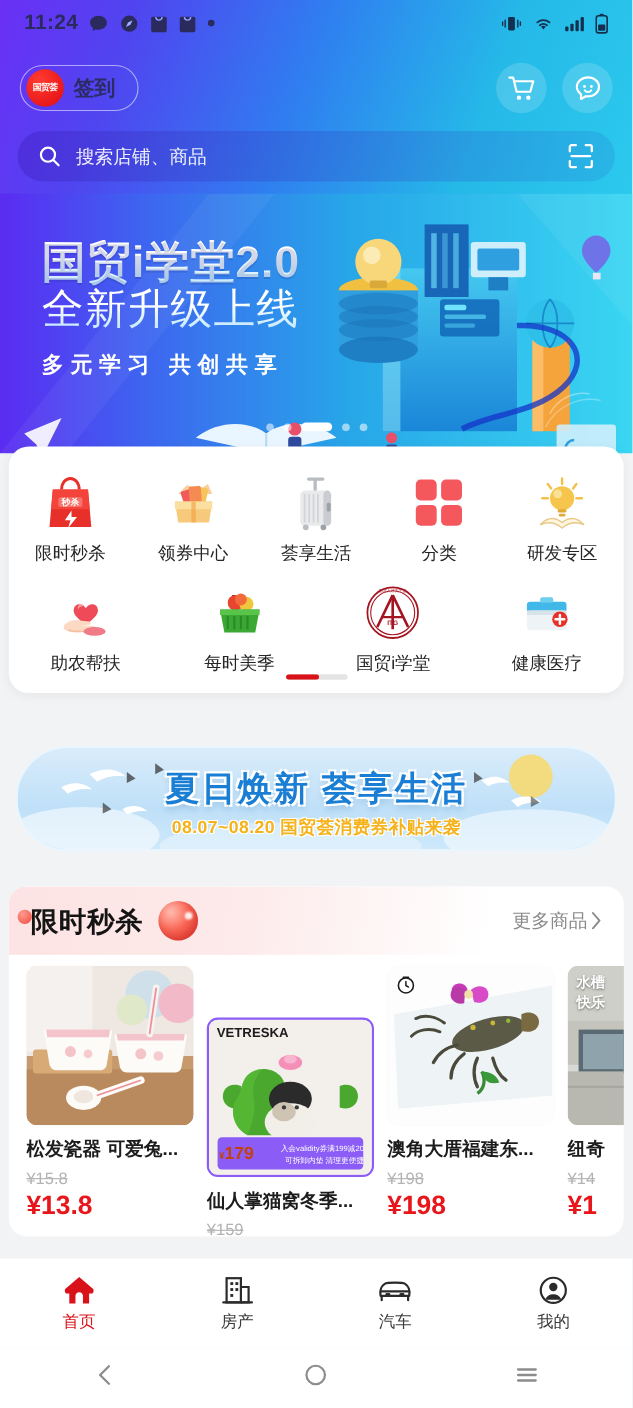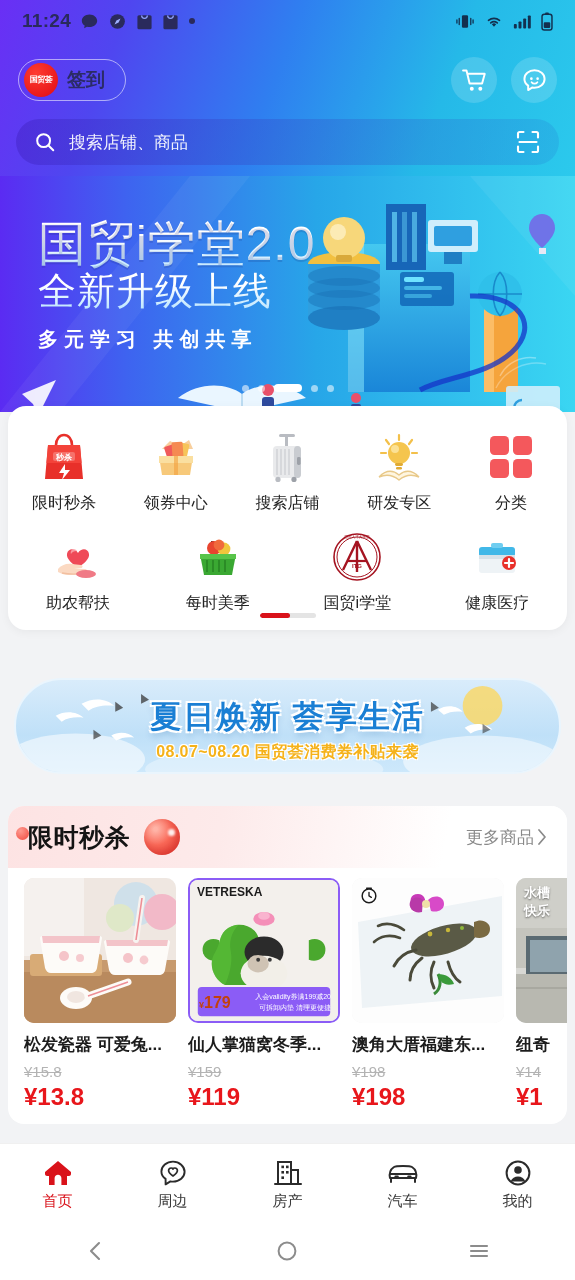--- a/index.html
+++ b/index.html
@@ -69,21 +69,21 @@
 
   
   .banner {
     position:absolute; left:0; top:176px; width:575px; height:236px;
     background:linear-gradient(100deg,#5b2bf2 0%,#3e63f0 22%,#27a6e8 55%,#34d1f0 100%);
     overflow:hidden;
   }
   .banner-art { position:absolute; inset:0; }
   .banner-text { position:absolute; left:38px; top:42px; }
   .bt1 {
-    font-size:48px; font-weight:400; line-height:1.08; letter-spacing:1px;
+    font-size:40px; font-weight:700; line-height:1.08; letter-spacing:1px;
     background:linear-gradient(180deg,#ffffff 35%,#bfe6ff 100%);
     -webkit-background-clip:text; background-clip:text; color:transparent;
     text-shadow:0 2px 0 rgba(20,40,120,.18);
   }
   .bt2 {
     font-size:38px; font-weight:400; line-height:1.12; letter-spacing:1px;
     background:linear-gradient(180deg,#ffffff 35%,#b6e3ff 100%);
     -webkit-background-clip:text; background-clip:text; color:transparent;
   }
   .bt3 {
@@ -412,45 +412,45 @@
             <rect x="22" y="4" width="3" height="12" rx="1.4" fill="#b9bcc2"></rect>
             <rect x="16" y="3" width="16" height="3" rx="1.5" fill="#b9bcc2"></rect>
             <rect x="10" y="15" width="28" height="32" rx="4" fill="#e9eaec"></rect>
             <rect x="31" y="15" width="7" height="32" rx="4" fill="#c9ccd1"></rect>
             <path d="M14 18v26M18 18v26M22 18v26M26 18v26" stroke="#d2d4d8" stroke-width="1.6"></path>
             <rect x="34" y="26" width="3.6" height="8" rx="1.4" fill="#9da1a8"></rect>
             <circle cx="15" cy="48.4" r="2.6" fill="#b9bcc2"></circle>
             <circle cx="31" cy="48.4" r="2.6" fill="#9da1a8"></circle>
           </svg>
       </div>
-      <span class="grid-label">搜索店铺</span>
+      <span class="grid-label">荟享生活</span>
+    </div>
+    <div class="grid-cell">
+      <div class="grid-ico">
+        <svg width="50" height="50" viewBox="0 0 50 50">
+            <rect x="4" y="4" width="19" height="19" rx="4.5" fill="#f4585c"></rect>
+            <rect x="27" y="4" width="19" height="19" rx="4.5" fill="#f4585c"></rect>
+            <rect x="4" y="27" width="19" height="19" rx="4.5" fill="#f4585c"></rect>
+            <rect x="27" y="27" width="19" height="19" rx="4.5" fill="#f4585c"></rect>
+          </svg>
+      </div>
+      <span class="grid-label">分类</span>
     </div>
     <div class="grid-cell">
       <div class="grid-ico">
         <svg width="52" height="52" viewBox="0 0 52 52">
             <path d="M26 4v5M13 9l3 4M39 9l-3 4M8 22h5M44 22h-5" stroke="#f3c04a" stroke-width="2.2" stroke-linecap="round"></path>
             <circle cx="26" cy="22" r="11" fill="#f5c54e"></circle>
             <circle cx="22" cy="18" r="4" fill="#fde7a8" opacity=".8"></circle>
             <rect x="22" y="32" width="8" height="3" rx="1.4" fill="#e0ab34"></rect>
             <rect x="23" y="36" width="6" height="2.5" rx="1.2" fill="#e0ab34"></rect>
             <path d="M6 46c7-7 14-7 20-2 6-5 13-5 20 2-7-3-14-2-20 3-6-5-13-6-20-3z" fill="#fff6e0" stroke="#e8c98a" stroke-width="1.4"></path>
           </svg>
       </div>
       <span class="grid-label">研发专区</span>
-    </div>
-    <div class="grid-cell">
-      <div class="grid-ico">
-        <svg width="50" height="50" viewBox="0 0 50 50">
-            <rect x="4" y="4" width="19" height="19" rx="4.5" fill="#f4585c"></rect>
-            <rect x="27" y="4" width="19" height="19" rx="4.5" fill="#f4585c"></rect>
-            <rect x="4" y="27" width="19" height="19" rx="4.5" fill="#f4585c"></rect>
-            <rect x="27" y="27" width="19" height="19" rx="4.5" fill="#f4585c"></rect>
-          </svg>
-      </div>
-      <span class="grid-label">分类</span>
     </div>
   </div>
 
   <div class="grid-row" style="margin-top:6px;">
     <div class="grid-cell">
       <div class="grid-ico">
         <svg width="52" height="52" viewBox="0 0 52 52">
             <path d="M26 22c-3-5-10-5-11 1-1 5 6 10 11 14 5-4 12-9 11-14-1-6-8-6-11-1z" fill="#ef4a58"></path>
             <path d="M19 23c-1-3 1-5 3-5 1.6 0 2.6 1 3 2-1.8-.3-5 .6-6 3z" fill="#fbaeb4" opacity=".8"></path>
             <path d="M6 38c3-4 9-6 14-5l9 1c2 .2 2 3 0 3l-7 .4 11 .6c3 .2 3 4 0 4.4l-15 1.6c-4 .4-8-1-12-3z" fill="#fbd9c2"></path>
@@ -570,21 +570,21 @@
           <path d="M64 118 L104 104" stroke="#fdfbf8" stroke-width="7" stroke-linecap="round"></path>
           <path d="M64 118 L104 104" stroke="#ee8f96" stroke-width="1.4"></path>
         </svg>
       </div>
       <div class="prod-name">松发瓷器 可爱兔...</div>
       <div class="prod-old">¥15.8</div>
       <div class="prod-new">¥13.8</div>
     </div>
 
     <div class="prod">
-      <div class="prod-img" style="border:2px solid #8b5cf6;">
+      <div class="prod-img" style="border:2px solid #8b5cf6;margin-top:47px;">
         <svg viewBox="0 0 152 145" preserveAspectRatio="none" style="width:100%;height:100%">
           <rect width="152" height="145" fill="#f3f0ec"></rect>
           <path d="M36 108c-12-6-18-22-10-34 5-8 4-16 10-22 8-8 22-8 30 0 6 6 5 14 10 22 8 12 2 28-10 34z" fill="#4aa82e"></path>
           <path d="M30 62c-10-4-18 2-17 11 1 8 9 12 17 9z" fill="#4aa82e"></path>
           <path d="M122 62c10-4 18 2 17 11-1 8-9 12-17 9z" fill="#4aa82e"></path>
           <path d="M36 108c-12-6-18-22-10-34 5-8 4-16 10-22 4-4 9-6 14-6-8 8-10 18-8 28 2 12-2 24-6 34z" fill="#5cc23a" opacity=".55"></path>
           <ellipse cx="76" cy="74" rx="20" ry="16" fill="#2b2b2b"></ellipse>
           <ellipse cx="76" cy="96" rx="24" ry="18" fill="#f2efe8"></ellipse>
           <ellipse cx="70" cy="86" rx="11" ry="9" fill="#cfc3b4"></ellipse>
           <circle cx="70" cy="82" r="2" fill="#3a3a3a"></circle>
@@ -668,27 +668,20 @@
 <div class="tabbar">
   <div class="tab active">
     <svg width="30" height="28" viewBox="0 0 30 28">
         <path d="M15 2 L28 13 v2 c0 1-1 2-2 2h-2 v9 H6 v-9 H4 c-1 0-2-1-2-2 v-2 Z" fill="#d9121a"></path>
         <path d="M11.6 27v-8c0-1.8 1.5-3.2 3.4-3.2s3.4 1.4 3.4 3.2v8z" fill="#fff"></path>
       </svg>
     <span class="tab-label">首页</span>
   </div>
   <div class="tab">
     <svg width="30" height="28" viewBox="0 0 30 28">
-        <path d="M15 2.6C8.6 2.6 3.4 7 3.4 12.4c0 3 1.6 5.7 4.2 7.5v5.5l4.8-3c.8.1 1.7.2 2.6.2 6.4 0 11.6-4.4 11.6-9.8S21.4 2.6 15 2.6z" stroke="#2b2b2b" stroke-width="1.9" fill="none" stroke-linejoin="round"></path>
-        <path d="M15 17c-2.6-2-4.4-3.4-4.4-5.3 0-1.6 1.2-2.7 2.6-2.7.9 0 1.5.4 1.8 1 .3-.6.9-1 1.8-1 1.4 0 2.6 1.1 2.6 2.7 0 1.9-1.8 3.3-4.4 5.3z" stroke="#2b2b2b" stroke-width="1.7" fill="none" stroke-linejoin="round"></path>
-      </svg>
-    <span class="tab-label">周边</span>
-  </div>
-  <div class="tab">
-    <svg width="30" height="28" viewBox="0 0 30 28">
         <rect x="5" y="3" width="13" height="22" stroke="#2b2b2b" stroke-width="2" fill="none"></rect>
         <path d="M18 11h7v14h-7" stroke="#2b2b2b" stroke-width="2" fill="none"></path>
         <rect x="8.4" y="6.6" width="2.6" height="2.6" fill="#2b2b2b"></rect>
         <rect x="13" y="6.6" width="2.6" height="2.6" fill="#2b2b2b"></rect>
         <rect x="8.4" y="12" width="2.6" height="2.6" fill="#2b2b2b"></rect>
         <rect x="13" y="12" width="2.6" height="2.6" fill="#2b2b2b"></rect>
         <rect x="8.4" y="17.4" width="2.6" height="2.6" fill="#2b2b2b"></rect>
         <path d="M2 25h26" stroke="#2b2b2b" stroke-width="2" stroke-linecap="round"></path>
       </svg>
     <span class="tab-label">房产</span>

